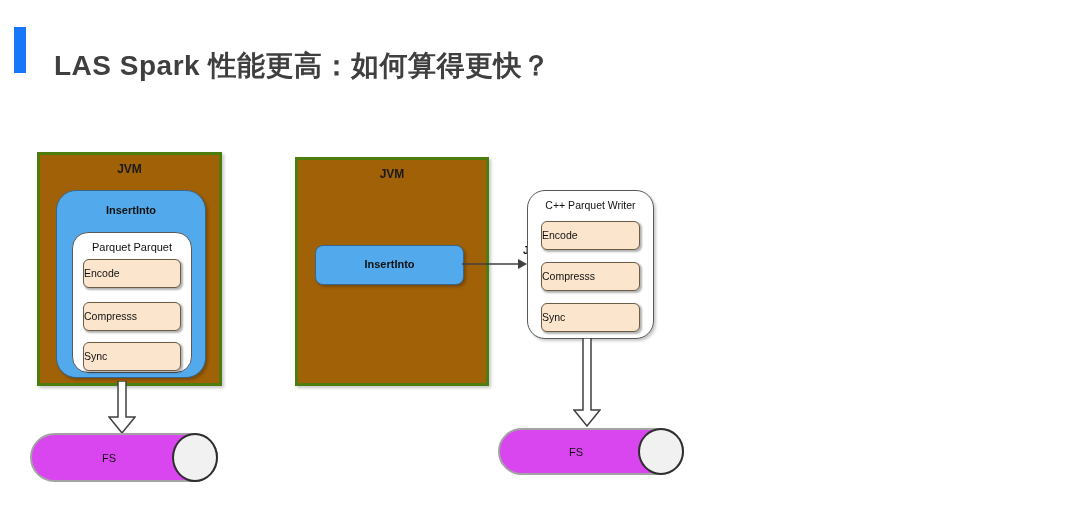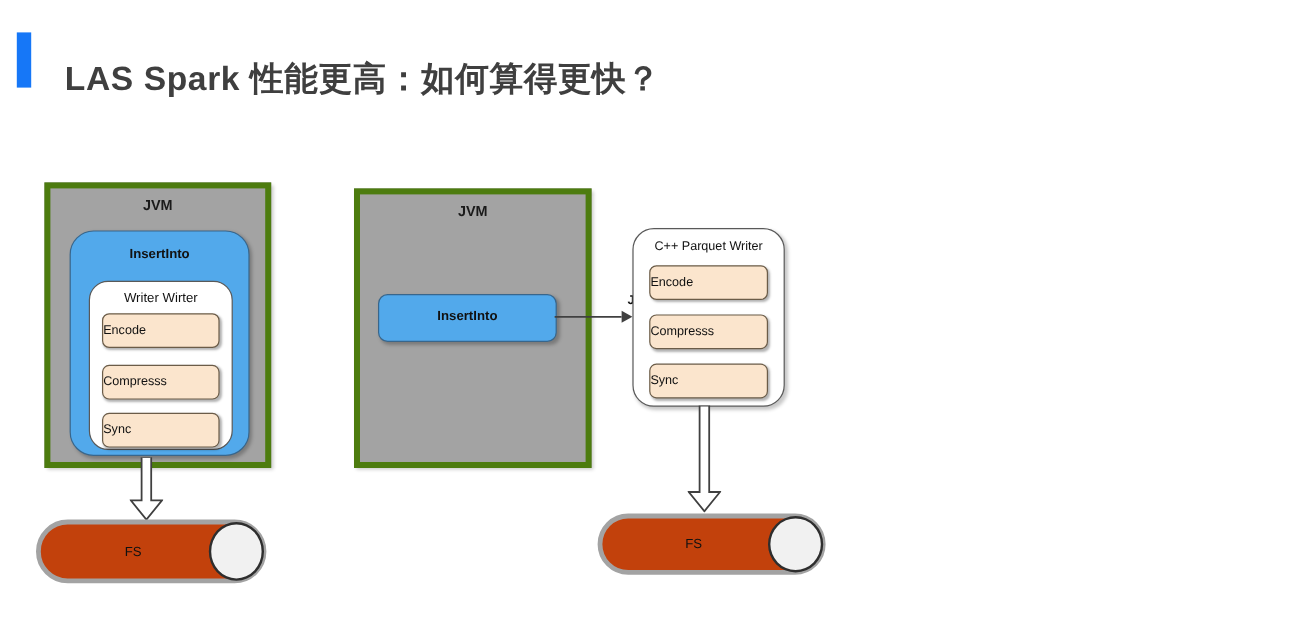--- a/index.html
+++ b/index.html
@@ -5,21 +5,21 @@
   html,body{margin:0;padding:0;background:#fff;}
   #canvas{
     position:relative;width:856px;height:521px;background:#ffffff;overflow:hidden;
     font-family:"Liberation Sans","DejaVu Sans",sans-serif;color:#1a1a1a;
   }
   
   .accent-bar{position:absolute;left:14px;top:27px;width:12px;height:46px;background:#1677f7;}
   .page-title{position:absolute;left:54px;top:28px;font-size:28px;font-weight:bold;color:#3f3f3f;letter-spacing:.5px;white-space:nowrap;}
 
   
-  .jvm-box{position:absolute;background:#a3a3a3;border:5px solid #4d7c0f;box-shadow:2px 2px 3px rgba(0,0,0,.22);}
+  .jvm-box{position:absolute;background:#a16207;border:3px solid #4d7c0f;box-shadow:2px 2px 3px rgba(0,0,0,.22);}
   .jvm-box .box-label{display:block;text-align:center;padding-top:7px;font-size:12px;font-weight:bold;}
 
   .jvm-left{left:37px;top:152px;width:179px;height:228px;}
   .jvm-mid{left:295px;top:157px;width:188px;height:223px;}
 
   
   .blue-node{position:absolute;background:#52a9eb;border:1px solid #38668c;border-radius:20px;box-shadow:2px 2px 3px rgba(0,0,0,.25);}
   .blue-node .node-label{display:block;text-align:center;font-size:11px;font-weight:bold;color:#111;}
   .insertinto-left{left:16px;top:35px;width:148px;height:186px;}
   .insertinto-left .node-label{padding-top:13px;}
@@ -43,21 +43,21 @@
   .writer-cpp .step-0{top:30px;} .writer-cpp .step-1{top:71px;} .writer-cpp .step-2{top:112px;}
 
   
   .hollow-arrow{position:absolute;}
   .arrow-left{left:108px;top:381px;}
   .arrow-right{left:573px;top:338px;}
   .jni-arrow{position:absolute;left:462px;top:254px;}
   .jni-label{position:absolute;left:487px;top:244px;font-size:10.5px;font-weight:bold;color:#111;padding-left:36px;}
 
   
-  .cylinder{position:absolute;background:#c2410c;border:4px solid #a3a3a3;border-radius:999px;}
+  .cylinder{position:absolute;background:#d946ef;border:2px solid #a3a3a3;border-radius:999px;}
   .cyl-left{left:30px;top:433px;width:184px;height:45px;}
   .cyl-right{left:498px;top:428px;width:182px;height:43px;}
   .cyl-cap{position:absolute;right:-2px;top:-2px;bottom:-2px;width:42px;background:#f1f1f1;
            border:2px solid #2e2e2e;border-radius:50%;}
   .cyl-label{position:absolute;left:0;right:30px;top:0;bottom:0;display:flex;align-items:center;justify-content:center;font-size:11px;color:#111;}
 
   
   .notes{position:absolute;left:706px;top:130px;width:364px;}
   .notes-heading{font-size:18px;font-weight:bold;color:#1f1f1f;margin:0 0 12px 0;}
   .notes-bullet{display:flex;font-size:18px;line-height:38px;color:#1f1f1f;}
@@ -71,21 +71,21 @@
 <div id="canvas">
 
   <div class="accent-bar"></div>
   <h1 class="page-title">LAS Spark 性能更高：如何算得更快？</h1>
 
   <div class="jvm-box jvm-left">
     <span class="box-label">JVM</span>
     <div class="blue-node insertinto-left">
       <span class="node-label">InsertInto</span>
       <div class="writer-box writer-left">
-        <span class="writer-label">Writer Wirter</span>
+        <span class="writer-label">Parquet Parquet</span>
         <div class="step step-0">Encode</div>
         <div class="step step-1">Compresss</div>
         <div class="step step-2">Sync</div>
       </div>
     </div>
   </div>
 
   <svg class="hollow-arrow arrow-left" width="28" height="53" viewBox="0 0 28 53">
     <polygon points="10,0 18,0 18,36 27,36 14,52 1,36 10,36" fill="#ffffff" stroke="#404040" stroke-width="1.5"></polygon>
   </svg>

